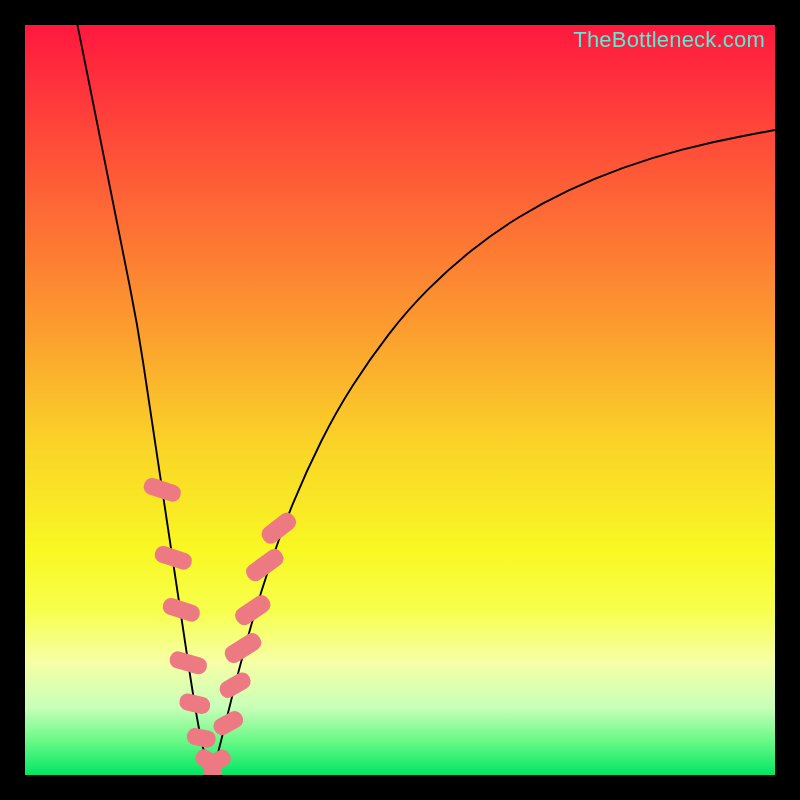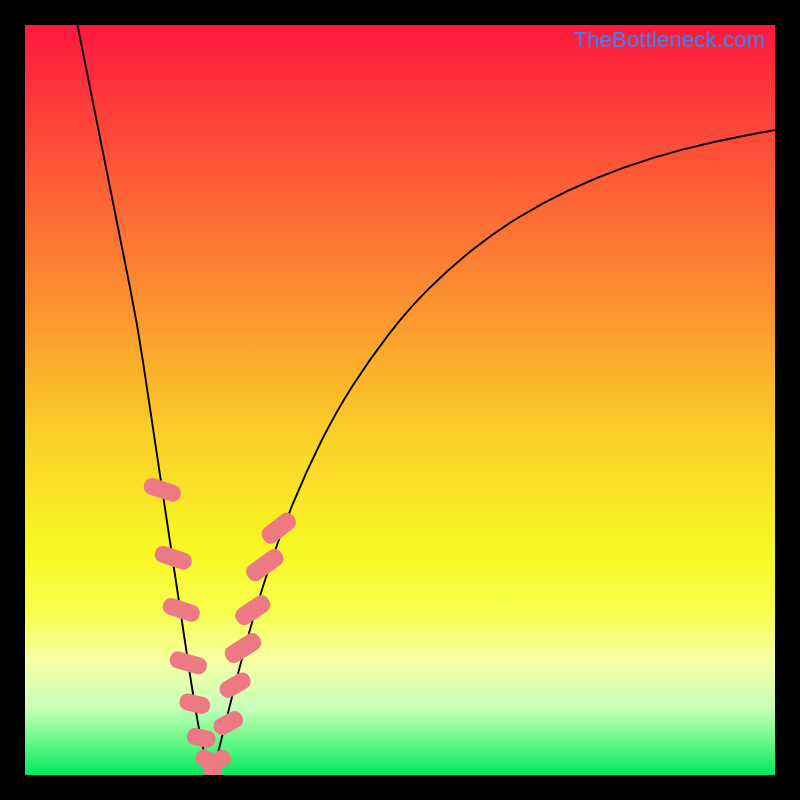--- a/index.html
+++ b/index.html
@@ -38,21 +38,21 @@
     position: absolute;
     left: 0;
     top: 0;
     width: 100%;
     height: 100%;
   }
   .watermark {
     position: absolute;
     top: 2px;
     right: 10px;
-    color: #3b82f6;
+    color: #5eead4;
     font-size: 22px;
     font-weight: 500;
     letter-spacing: 0.2px;
     user-select: none;
   }
   .blob {
     position: absolute;
     background: #ED7A83;
     border-radius: 8px;
     transform: translate(-50%, -50%);

